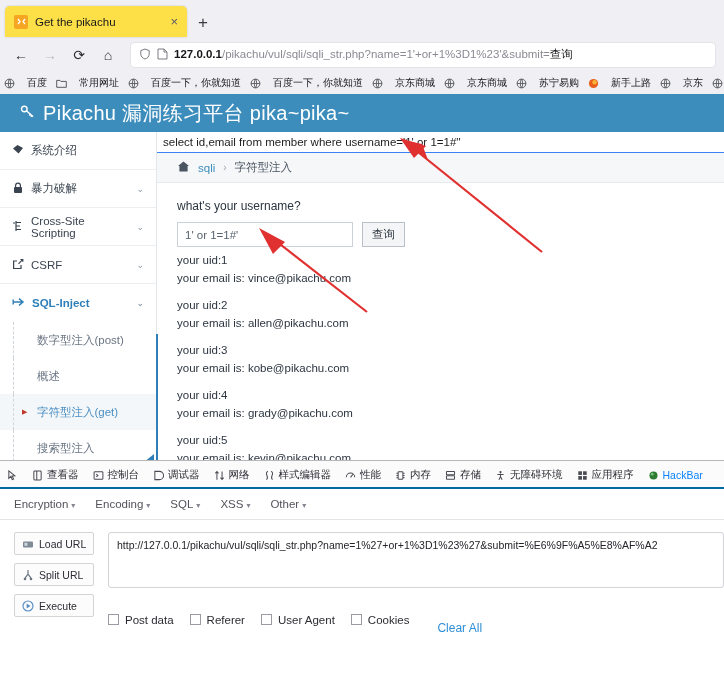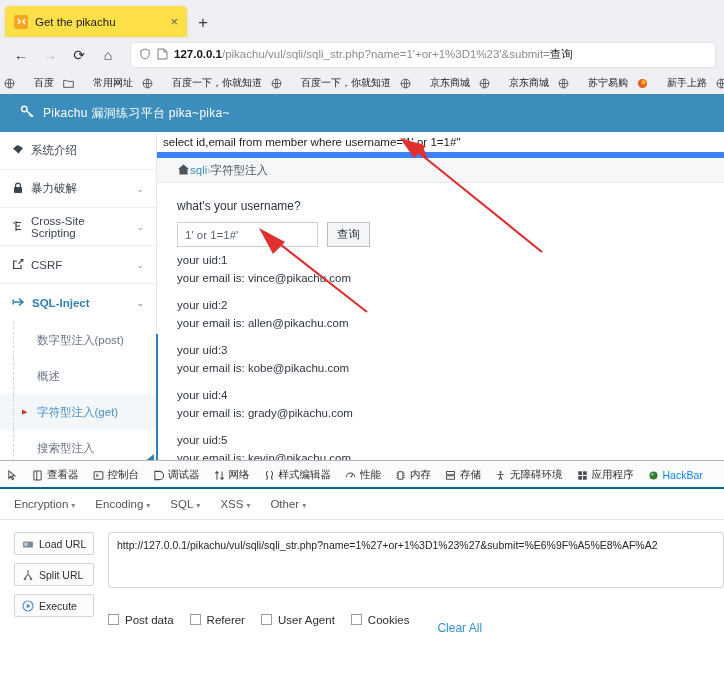--- a/index.html
+++ b/index.html
@@ -48,30 +48,30 @@
     font-size: 11.5px; color: #8a8a94; white-space: nowrap;
     overflow: hidden; flex: 1;
   }
   .url-text b { color: #16161a; font-weight: 700; }
   .url-text i { font-style: normal; color: #16161a; }
 
   .bookmarks {
     height: 22px; display: flex; align-items: center; gap: 9px;
     padding: 0 4px; background: #f0f0f4; overflow: hidden;
   }
-  .bm { display: flex; align-items: center; gap: 19px; font-size: 10px; color: #18181b; white-space: nowrap; cursor: pointer; text-align: right; }
+  .bm { display: flex; align-items: center; gap: 12px; font-size: 10px; color: #18181b; white-space: nowrap; cursor: pointer; text-align: right; }
   .bm-ico { width: 11px; height: 11px; flex: none; }
 
   
   .page { position: relative; height: 366px; background: #fff; overflow: hidden; }
   .app-header {
     height: 38px; background: #3c8dbc; display: flex; align-items: center;
     padding-left: 20px; gap: 8px;
   }
-  .app-title { color: #ffffff; font-size: 12px; letter-spacing: .3px; }
+  .app-title { color: #ffffff; font-size: 20px; letter-spacing: .3px; }
   .app-body { display: flex; height: 328px; }
 
   .sidebar { width: 157px; background: #ffffff; border-right: 1px solid #e4e7ea; flex: none; }
   .side-item {
     height: 38px; display: flex; align-items: center; gap: 7px;
     padding: 0 12px; border-bottom: 1px solid #eceff1;
     font-size: 11.5px; color: #3a4450; cursor: pointer; position: relative;
   }
   .side-item .chev { margin-left: auto; color: #8b98a5; font-size: 9px; }
   .side-item.active-parent { color: #2f7fb8; font-weight: 600; border-bottom: none; }
@@ -91,31 +91,31 @@
   .side-rail { position: absolute; left: 156px; top: 240px; width: 2px; height: 128px; background: #2f7fb8; }
   .rail-arrow {
     position: absolute; left: 143px; top: 360px; width: 0; height: 0;
     border-top: 9px solid transparent; border-bottom: 9px solid transparent;
     border-right: 11px solid #2f7fb8;
   }
 
   .content { flex: 1; background: #ffffff; position: relative; overflow: hidden; }
   .sqlline { font-size: 11.5px; color: #1d1d1f; padding: 4px 0 4px 6px; }
   .crumbbar {
-    background: #f6f7f8; border-top: 6px solid #3b82f6; border-bottom: 1px solid #e7eaec;
-    height: 31px; display: flex; align-items: center; gap: 0; padding: 0 0 0 20px;
+    background: #f6f7f8; border-top: 1px solid #3b82f6; border-bottom: 1px solid #e7eaec;
+    height: 31px; display: flex; align-items: center; gap: 8px; padding: 0 0 0 20px;
     font-size: 11.5px; color: #4a5562;
   }
   .crumb-link { color: #3c8dbc; cursor: pointer; }
   .crumb-sep { color: #9aa5b1; font-size: 10px; }
   .form-area { padding: 16px 0 0 20px; }
   .q-label { font-size: 12px; color: #2c3540; margin-bottom: 9px; }
   .q-row { display: flex; align-items: flex-start; gap: 9px; }
   .q-input {
-    width: 141px; height: 25px; border: 1px solid #ccd2d8; background: #fff;
+    width: 176px; height: 25px; border: 1px solid #ccd2d8; background: #fff;
     font-size: 11.5px; color: #58636f; padding: 0 7px;
     font-family: "Liberation Sans", sans-serif;
   }
   .q-btn {
     height: 25px; border: 1px solid #b9c0c7; background: #f4f5f6;
     font-size: 11.5px; color: #2c3540; padding: 0 9px; cursor: pointer;
     font-family: "Liberation Sans", sans-serif;
   }
   .results { padding: 4px 0 0 20px; }
   .res-block { margin-bottom: 9px; }

